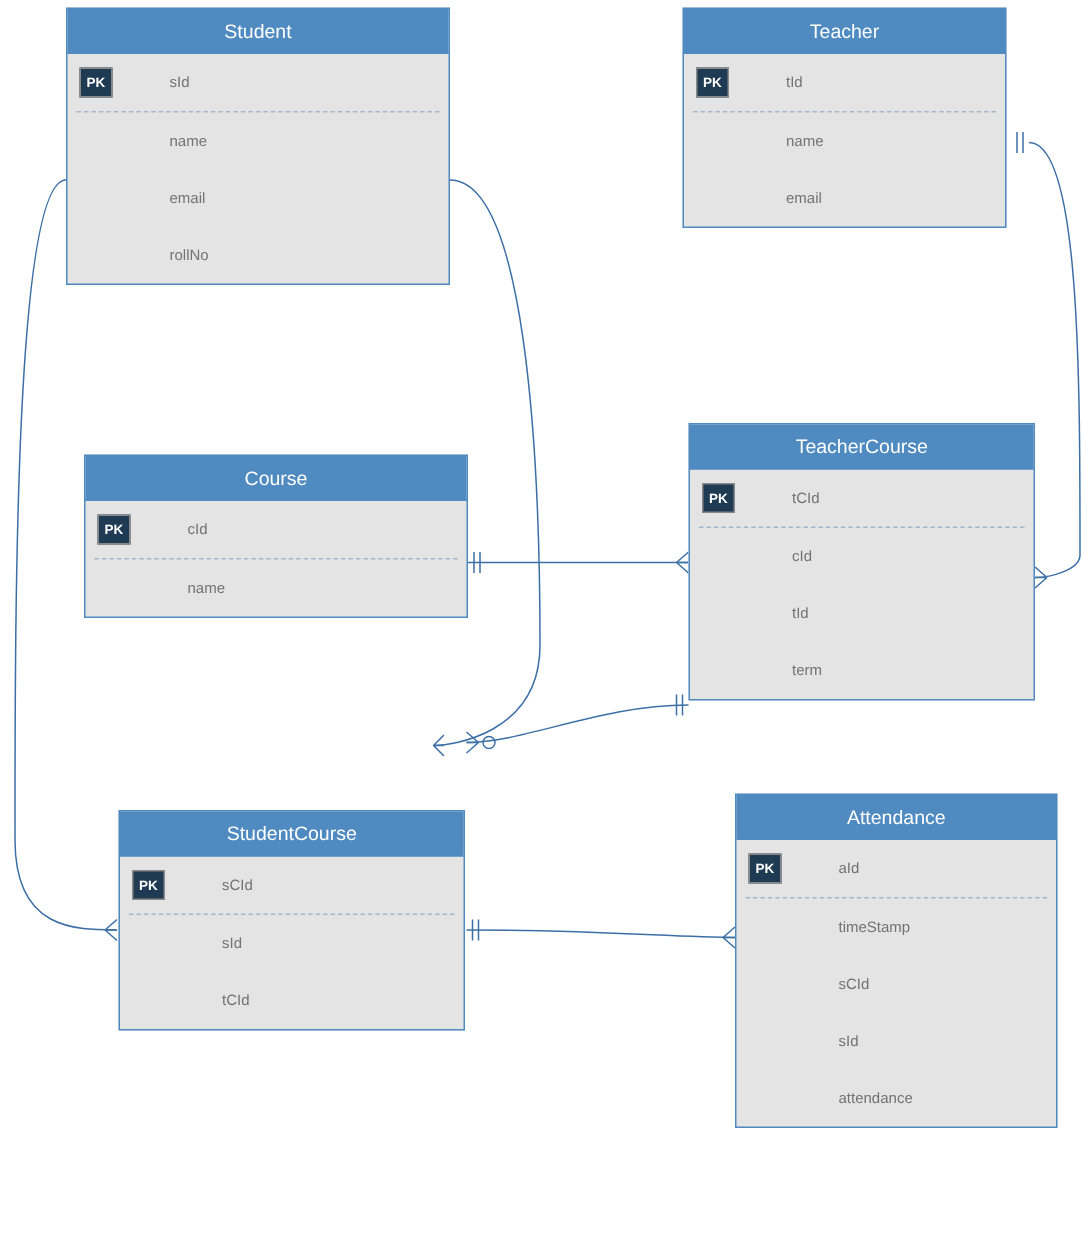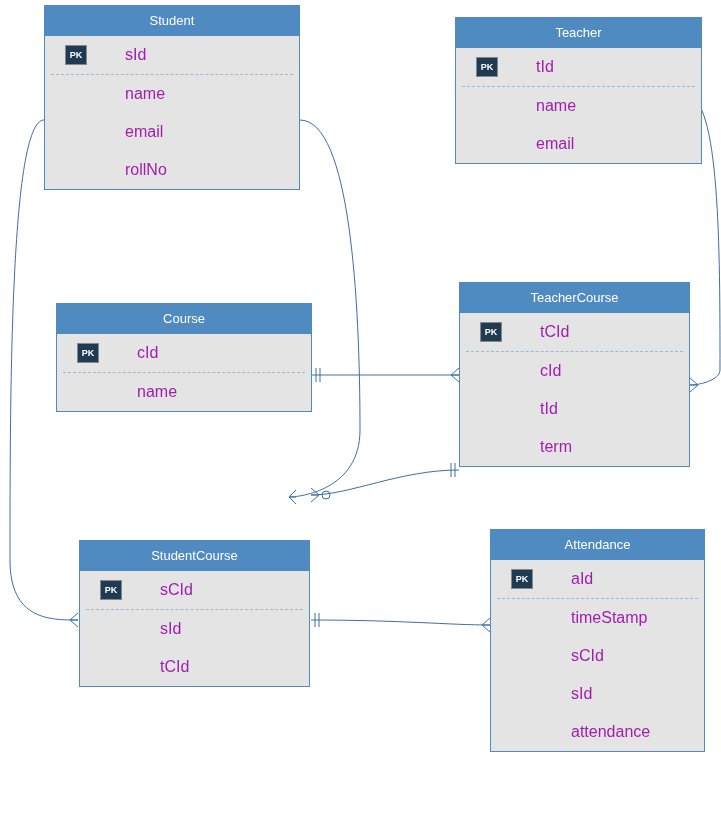--- a/index.html
+++ b/index.html
@@ -36,42 +36,42 @@
     color: #ffffff;
     text-align: center;
     font-size: 13px;
     padding: 7px 11px;
     border-bottom: 1px solid #4f8ac0;
   }
   .attr-row {
     display: flex;
     align-items: center;
     height: 38px;
-    padding-left: 20px;
+    padding-left: 8px;
     position: relative;
   }
   .pk-badge {
     background: #1f3b53;
     color: #ffffff;
     font-size: 9px;
     font-weight: bold;
     width: 20px;
     height: 18px;
     display: flex;
     align-items: center;
     justify-content: center;
     border: 1px solid #888;
   }
   .pk-placeholder {
     width: 22px;
     height: 18px;
   }
   .attr-name {
-    color: #a21caf;
-    font-size: 16px;
+    color: #737373;
+    font-size: 10px;
     margin-left: 38px;
   }
   .dash-sep {
     border-top: 1px dashed #a0b8cf;
     margin: 0 6px;
   }
   
 </style>
 </head>
 <body>
@@ -135,21 +135,21 @@
     <div class="attr-row">
       <div class="pk-placeholder"></div>
       <div class="attr-name">email</div>
     </div>
     <div class="attr-row">
       <div class="pk-placeholder"></div>
       <div class="attr-name">rollNo</div>
     </div>
   </div>
 
-  <div class="entity" style="left:455px; top:5px; width:247px;margin-top:12px;">
+  <div class="entity" style="left:455px; top:5px; width:216px;">
     <div class="entity-header">Teacher</div>
     <div class="attr-row">
       <div class="pk-badge">PK</div>
       <div class="attr-name">tId</div>
     </div>
     <div class="dash-sep"></div>
     <div class="attr-row">
       <div class="pk-placeholder"></div>
       <div class="attr-name">name</div>
     </div>

